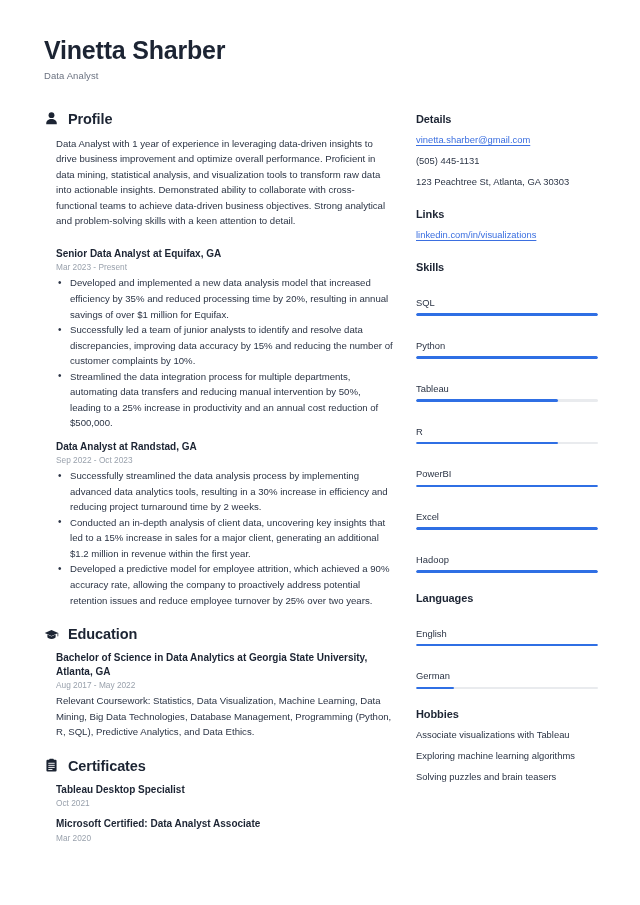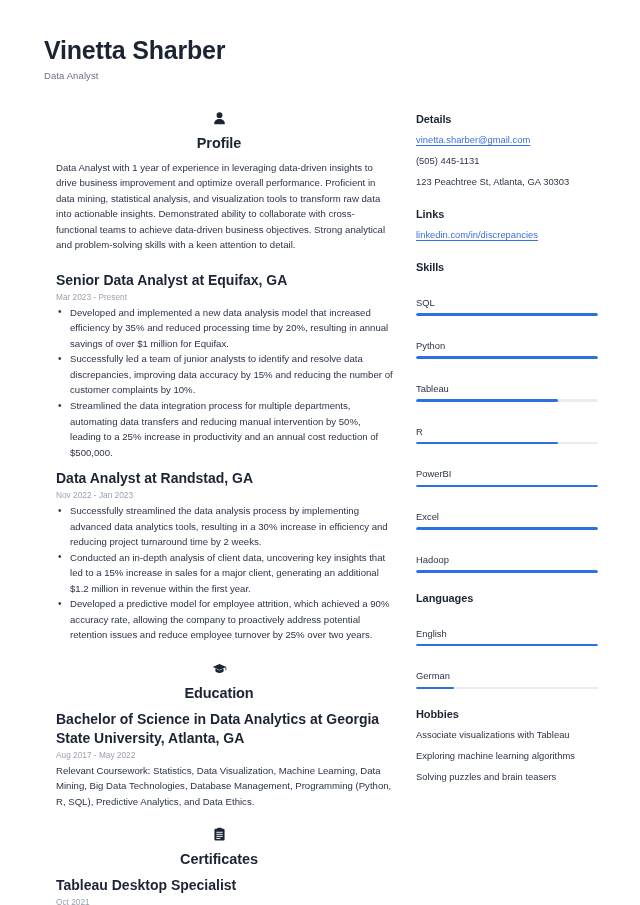--- a/index.html
+++ b/index.html
@@ -61,21 +61,20 @@
   }
 
   
   .section { margin-bottom: 18px; }
 
   .section-head {
     display: flex;
     align-items: center;
     gap: 9px;
     margin-bottom: 9px;
-    flex-direction: column;
   }
 
   .section-icon {
     width: 15px;
     height: 15px;
     flex: 0 0 15px;
     display: flex;
     align-items: center;
     justify-content: center;
     color: #1c2433;
@@ -95,21 +94,21 @@
     font-size: 9.6px;
     line-height: 1.62;
     color: #2b3445;
   }
 
   
   .entry { margin-bottom: 9px; }
   .entry:last-child { margin-bottom: 0; }
 
   .entry-title {
-    font-size: 14px;
+    font-size: 10px;
     font-weight: 700;
     color: #1c2433;
     line-height: 1.35;
   }
 
   .entry-date {
     font-size: 8.3px;
     color: #9aa2ad;
     margin-top: 2px;
     margin-bottom: 3px;
@@ -246,21 +245,21 @@
             <div class="entry-date">Mar 2023 - Present</div>
             <ul class="bullets">
               <li>Developed and implemented a new data analysis model that increased efficiency by 35% and reduced processing time by 20%, resulting in annual savings of over $1 million for Equifax.</li>
               <li>Successfully led a team of junior analysts to identify and resolve data discrepancies, improving data accuracy by 15% and reducing the number of customer complaints by 10%.</li>
               <li>Streamlined the data integration process for multiple departments, automating data transfers and reducing manual intervention by 50%, leading to a 25% increase in productivity and an annual cost reduction of $500,000.</li>
             </ul>
           </div>
 
           <div class="entry">
             <div class="entry-title">Data Analyst at Randstad, GA</div>
-            <div class="entry-date">Nov 2022 - Jan 2023</div>
+            <div class="entry-date">Sep 2022 - Oct 2023</div>
             <ul class="bullets">
               <li>Successfully streamlined the data analysis process by implementing advanced data analytics tools, resulting in a 30% increase in efficiency and reducing project turnaround time by 2 weeks.</li>
               <li>Conducted an in-depth analysis of client data, uncovering key insights that led to a 15% increase in sales for a major client, generating an additional $1.2 million in revenue within the first year.</li>
               <li>Developed a predictive model for employee attrition, which achieved a 90% accuracy rate, allowing the company to proactively address potential retention issues and reduce employee turnover by 25% over two years.</li>
             </ul>
           </div>
 
         </div>
       </div>
 
@@ -319,21 +318,21 @@
         <div class="side-line">
           <a class="side-link" href="#" style="color: rgb(59, 111, 224);">vinetta.sharber@gmail.com</a>
         </div>
         <div class="side-line">(505) 445-1131</div>
         <div class="side-line">123 Peachtree St, Atlanta, GA 30303</div>
       </div>
 
       <div class="side-section">
         <div class="side-title">Links</div>
         <div class="side-line">
-          <a class="side-link" href="#" style="color: rgb(59, 111, 224);">linkedin.com/in/discrepancies</a>
+          <a class="side-link" href="#" style="color: rgb(59, 111, 224);">linkedin.com/in/visualizations</a>
         </div>
       </div>
 
       <div class="side-section">
         <div class="side-title">Skills</div>
 
         <div class="meter-row">
           <div class="meter-label">SQL</div>
           <div class="meter-track" style="background: rgb(233, 235, 238);">
             <div class="meter-fill" style="width: 100%; background: rgb(47, 111, 228);"></div>

